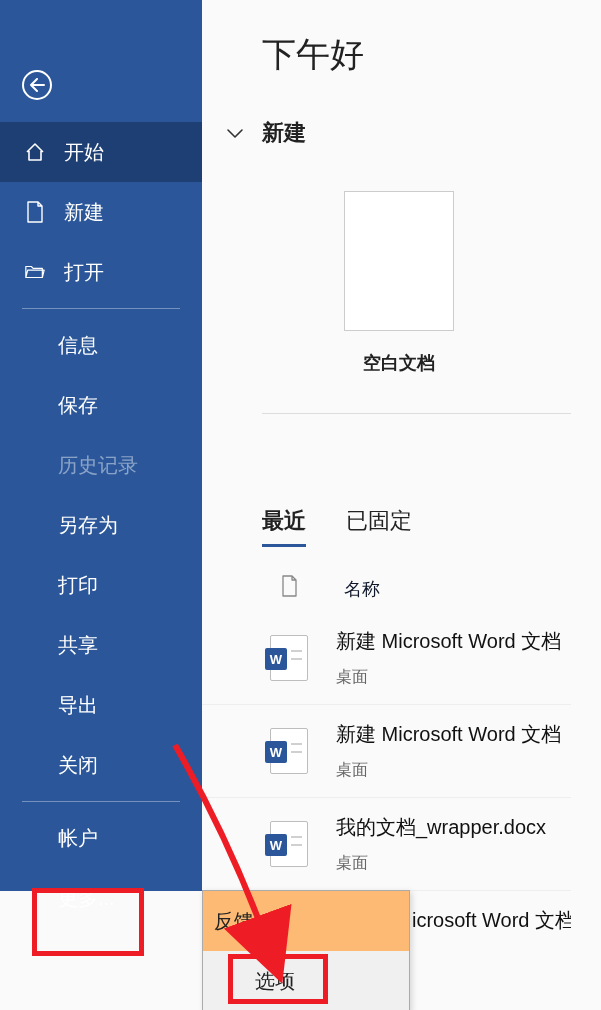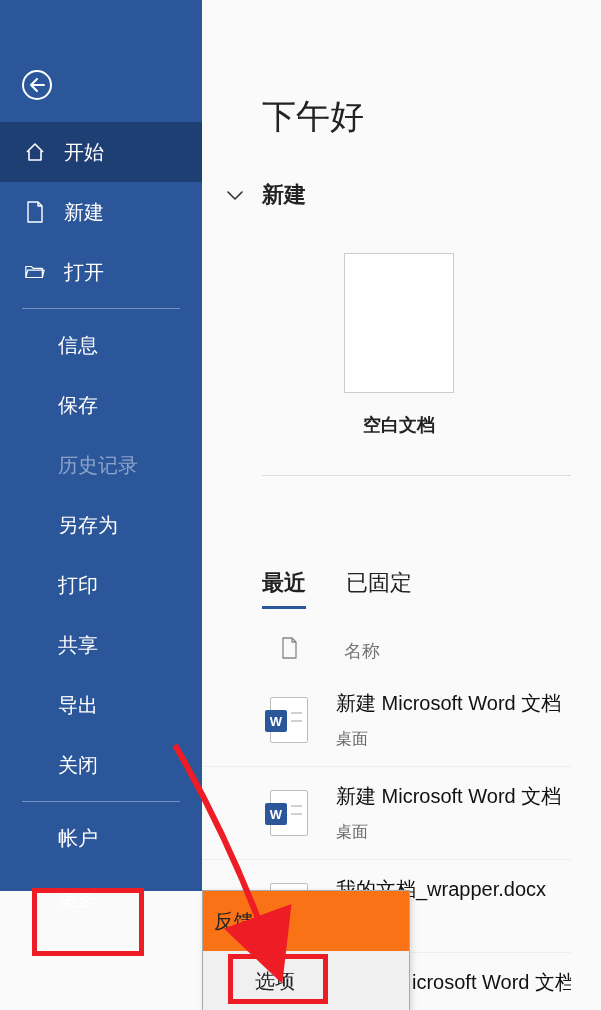--- a/index.html
+++ b/index.html
@@ -54,21 +54,21 @@
       height: 1px;
       background: rgba(255,255,255,0.35);
       margin: 6px 22px;
     }
     .main {
       position: absolute;
       left: 202px; top: 0;
       width: 369px;
       height: 1010px;
       background: #fafafa;
-      padding-top: 94px;
+      padding-top: 32px;
     }
     .greeting {
       font-size: 34px;
       color: #222;
       padding-left: 60px;
       margin-bottom: 40px;
     }
     .section-header {
       display: flex;
       align-items: center;
@@ -107,21 +107,21 @@
     }
     .tab { padding-bottom: 8px; cursor:pointer; }
     .tab.active { border-bottom: 3px solid #2b579a; font-weight: bold;}
     .list-header {
       display: flex;
       align-items: center;
       padding-left: 78px;
       gap: 42px;
       margin-top: 28px;
       font-size: 18px;
-      color: #737373;
+      color: #0f172a;
     }
     .file-icon-small { width: 22px; }
     .file-list { margin-top: 10px; }
     .file-row {
       display: flex;
       align-items: center;
       padding: 16px 0 16px 68px;
       gap: 28px;
       border-bottom: 1px solid #eee;
     }
@@ -167,21 +167,21 @@
     }
     .popup-item {
       height: 60px;
       display: flex;
       align-items: center;
       padding-left: 52px;
       font-size: 20px;
       color: #222;
       cursor: pointer;
     }
-    .popup-item.hover { background: #f97316; padding-left: 11px; }
+    .popup-item.hover { background: #fdba74; padding-left: 11px; }
     .red-box-1 {
       position: absolute;
       left: 32px; top: 888px;
       width: 112px; height: 68px;
       border: 5px solid #ee1c25;
       pointer-events: none;
     }
     .red-box-2 {
       position: absolute;
       left: 228px; top: 954px;

